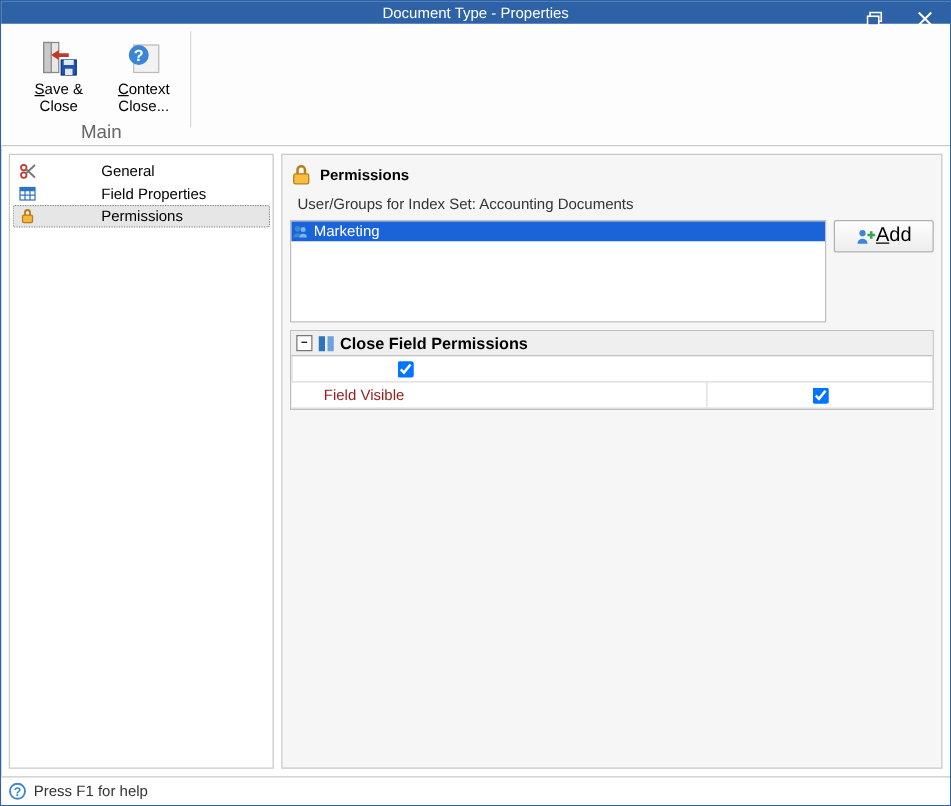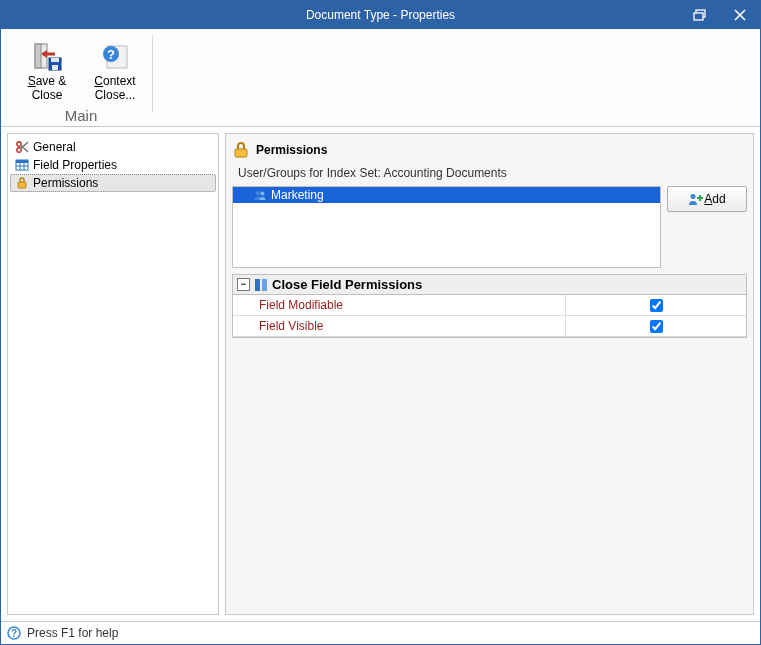--- a/index.html
+++ b/index.html
@@ -16,21 +16,21 @@
     border: 1px solid #2e62a6;
     box-sizing: border-box;
     display: flex;
     flex-direction: column;
     background: #fff;
   }
   
   .titlebar {
     background: #2e62a6;
     color: #fff;
-    height: 28px;
+    height: 18px;
     display: flex;
     align-items: center;
     justify-content: center;
     position: relative;
   }
   .titlebar .title {
     font-size: 12px;
   }
   .title-controls {
     position: absolute;
@@ -124,20 +124,21 @@
     cursor: pointer;
     border: 1px solid transparent;
     border-radius: 2px;
   }
   .nav-item.selected {
     background: #e6e6e6;
     border: 1px dotted #888;
   }
   .nav-item .nlabel {
     color: #000;
+    margin-left: 48px;
   }
   
   .content-pane {
     flex: 1;
     border: 1px solid #c9c9c9;
     background: #f6f6f6;
     padding: 6px;
     display: flex;
     flex-direction: column;
     gap: 6px;
@@ -164,21 +165,21 @@
     flex: 1;
     height: 80px;
     border: 1px solid #bfbfbf;
     background: #fff;
     overflow: auto;
   }
   .list-item {
     display: flex;
     align-items: center;
     gap: 4px;
-    padding: 1px 20px;
+    padding: 1px 0;
     cursor: pointer;
   }
   .list-item.selected {
     background: #1a63d9;
     color: #fff;
   }
   .side-buttons {
     display: flex;
     flex-direction: column;
     gap: 6px;
@@ -187,21 +188,21 @@
   .btn {
     border: 1px solid #b0b0b0;
     background: linear-gradient(#fefefe,#ececec);
     height: 24px;
     display: flex;
     align-items: center;
     justify-content: center;
     gap: 0;
     cursor: pointer;
     border-radius: 2px;
-    font-size: 12px;
+    font-size: 16px;
   }
   
   .grid-panel {
     border: 1px solid #bfbfbf;
     background: #fff;
   }
   .grid-header {
     display: flex;
     align-items: center;
     gap: 4px;
@@ -397,21 +398,20 @@
       <div class="grid-panel">
         <div class="grid-header">
           <span class="expand-box">−</span>
           <svg width="14" height="14" viewBox="0 0 14 14">
             <rect x="1" y="1" width="5" height="12" fill="#2f74c0"></rect>
             <rect x="8" y="1" width="5" height="12" fill="#6aa3e0"></rect>
           </svg>
           <span>Close Field Permissions</span>
         </div>
         <div class="grid-row">
-          <div class="grid-label">Field Modifiable</div>
           <div class="grid-check">
             <input type="checkbox" checked="" style="">
           </div>
         </div>
         <div class="grid-row">
           <div class="grid-label">Field Visible</div>
           <div class="grid-check">
             <input type="checkbox" checked="" style="">
           </div>
         </div>

